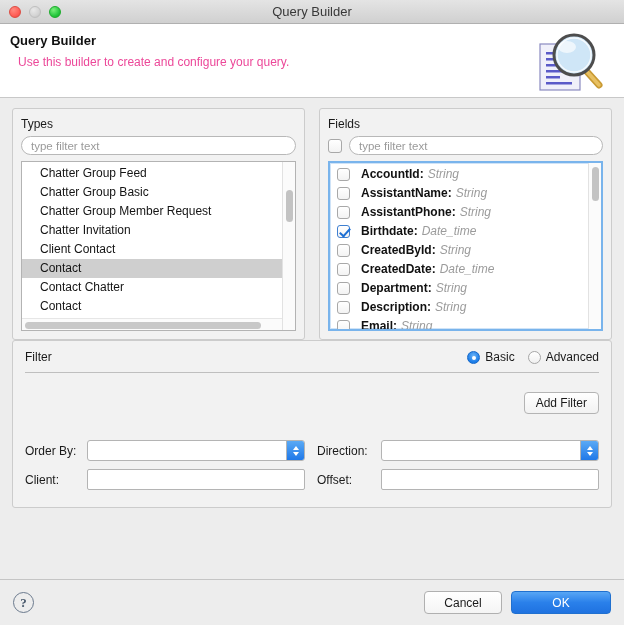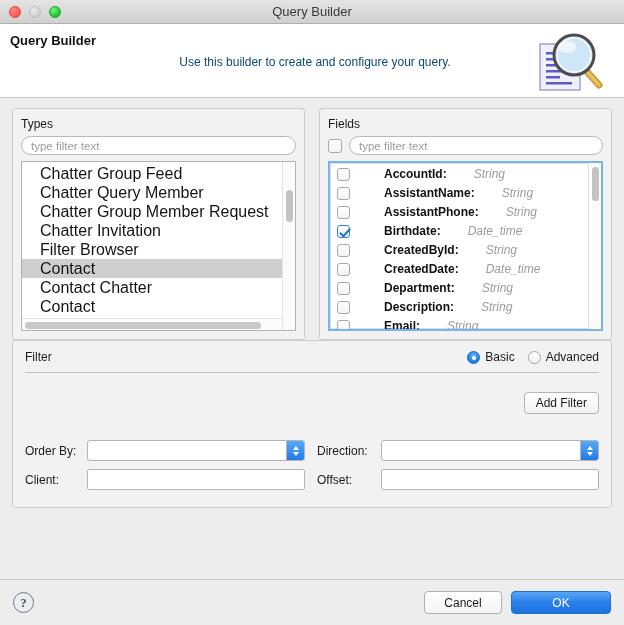--- a/index.html
+++ b/index.html
@@ -66,23 +66,22 @@
     flex: 0 0 auto;
   }
   .header h1 {
     font-size: 13px;
     font-weight: bold;
     color: #111;
     margin-bottom: 7px;
   }
   .header p {
     font-size: 12px;
-    color: #0c4a6e;
+    color: #ec4899;
     padding-left: 8px;
-    text-align: center;
   }
   .header-icon {
     position: absolute;
     right: 12px;
     top: 8px;
     width: 76px;
     height: 62px;
   }
 
   
@@ -168,38 +167,37 @@
   }
   .list-inner {
     flex: 1 1 auto;
     overflow: hidden;
     padding-top: 2px;
   }
 
   .list-item {
     height: 19px;
     line-height: 19px;
-    font-size: 16px;
+    font-size: 12px;
     color: #141414;
     padding-left: 18px;
     white-space: nowrap;
     cursor: default;
   }
   .list-item.selected { background: #cfcfcf; }
 
   .field-item {
     height: 19px;
     line-height: 19px;
     font-size: 12px;
     display: flex;
     align-items: center;
     padding-left: 7px;
     white-space: nowrap;
     cursor: default;
-    gap: 23px;
   }
   .field-item .cbox { width: 13px; height: 13px; margin-right: 11px; }
   .field-item .fname { color: #111; font-weight: bold; }
   .field-item .ftype { color: #9b9b9b; font-style: italic; margin-left: 4px; }
 
   
   .vscroll {
     width: 13px;
     flex: 0 0 13px;
     background: #fbfbfb;
@@ -422,24 +420,24 @@
 
       <div class="panel">
         <div class="panel-label">Types</div>
         <div class="filter-row">
           <input class="search-field" placeholder="type filter text" style="">
         </div>
         <div class="list-wrap">
           <div style="flex:1 1 auto; display:flex; flex-direction:column; overflow:hidden;">
             <div class="list-inner">
               <div class="list-item">Chatter Group Feed</div>
-              <div class="list-item">Chatter Query Member</div>
+              <div class="list-item">Chatter Group Basic</div>
               <div class="list-item">Chatter Group Member Request</div>
               <div class="list-item">Chatter Invitation</div>
-              <div class="list-item">Filter Browser</div>
+              <div class="list-item">Client Contact</div>
               <div class="list-item selected">Contact</div>
               <div class="list-item">Contact Chatter</div>
               <div class="list-item">Contact</div>
             </div>
             <div class="hscroll">
               <div class="hthumb" style="left:3px; width:236px;"></div>
             </div>
           </div>
           <div class="vscroll">
             <div class="vthumb" style="top:28px; height:32px;"></div>

